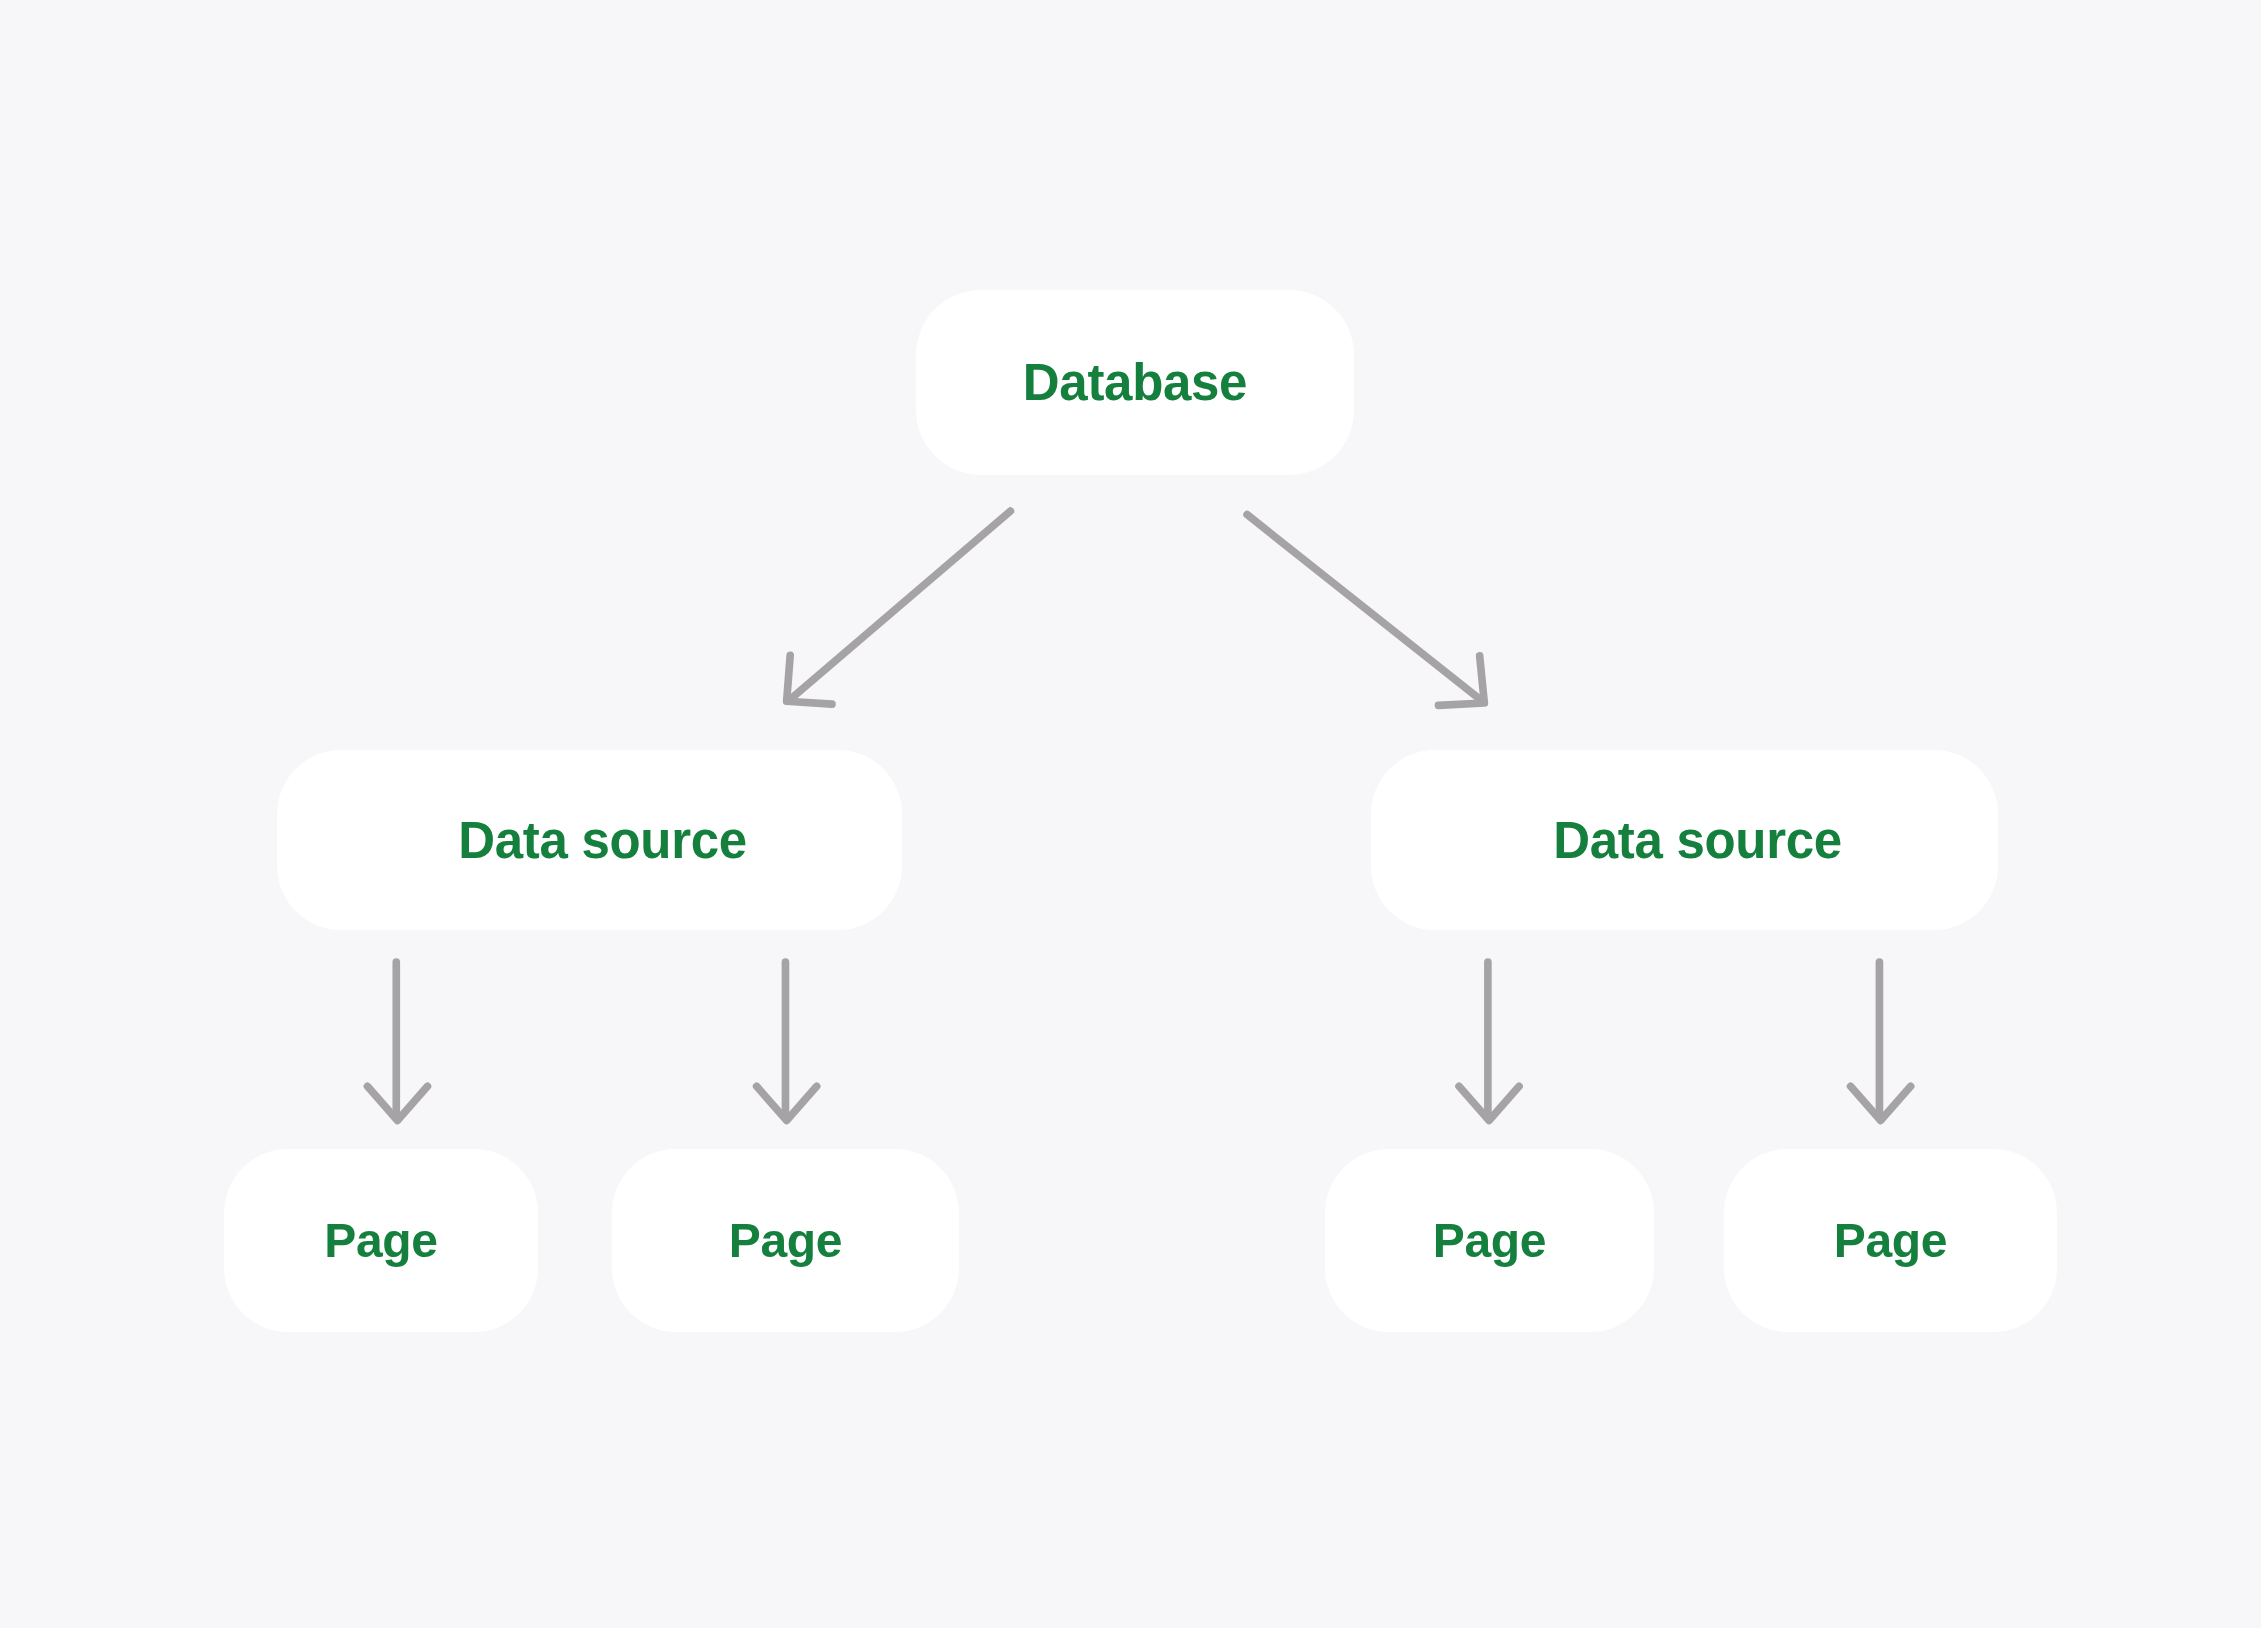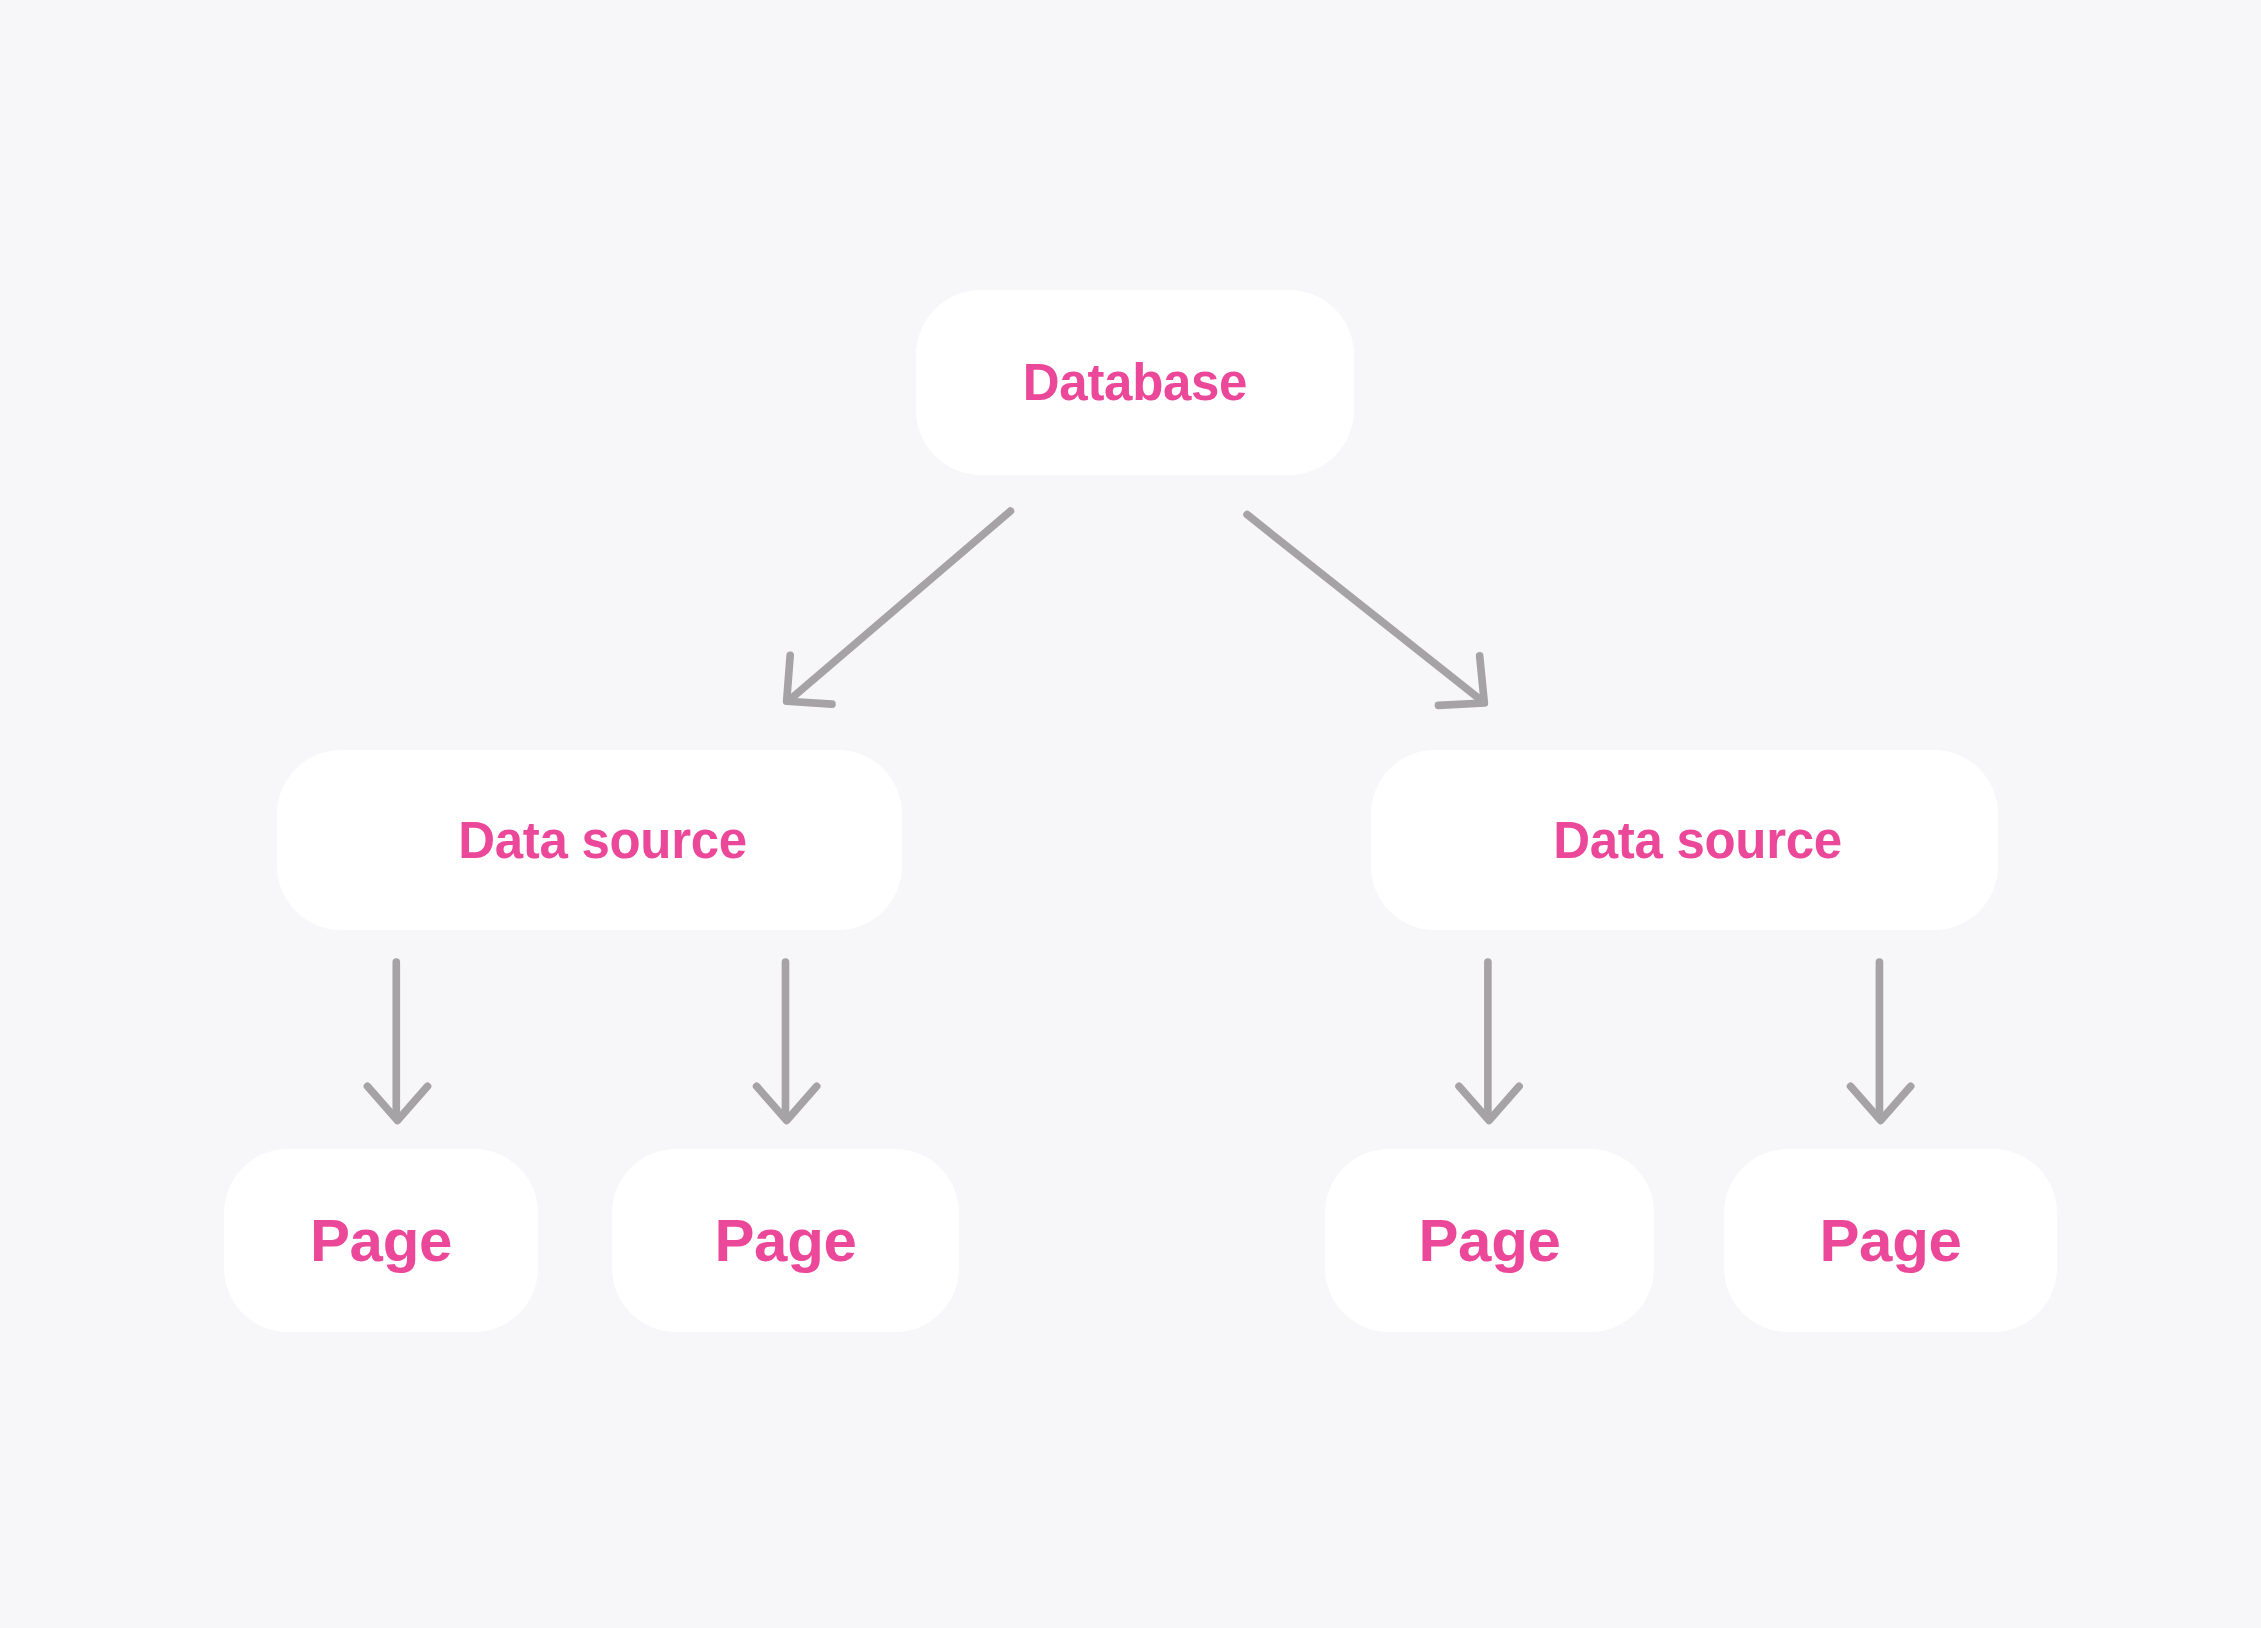--- a/index.html
+++ b/index.html
@@ -28,21 +28,21 @@
     background: #ffffff;
     border-radius: 57px;
     display: flex;
     align-items: center;
     justify-content: center;
     box-sizing: border-box;
   }
   .node-label {
     font-family: "Liberation Sans", sans-serif;
     font-weight: bold;
-    color: #ec4899;
+    color: #15803d;
     letter-spacing: -0.3px;
     white-space: nowrap;
     line-height: 1;
   }
   
   .n-db {
     left: 916px;
     top: 290px;
     width: 438px;
     height: 185px;
@@ -63,21 +63,21 @@
     top: 750px;
     width: 627px;
     height: 180px;
     border-radius: 64px;
   }
   .n-ds-left .node-label,
   .n-ds-right .node-label { font-size: 51px; margin-left: 26px; }
 
   
   .n-page { top: 1149px; height: 183px; border-radius: 64px; }
-  .n-page .node-label { font-size: 60px; }
+  .n-page .node-label { font-size: 48px; }
   .n-pg-1 { left: 224px;  width: 314px; }
   .n-pg-2 { left: 612px; width: 347px; }
   .n-pg-3 { left: 1325px; width: 329px; }
   .n-pg-4 { left: 1724px; width: 333px; }
 </style>
 </head>
 <body>
 
 <div id="canvas">
 

